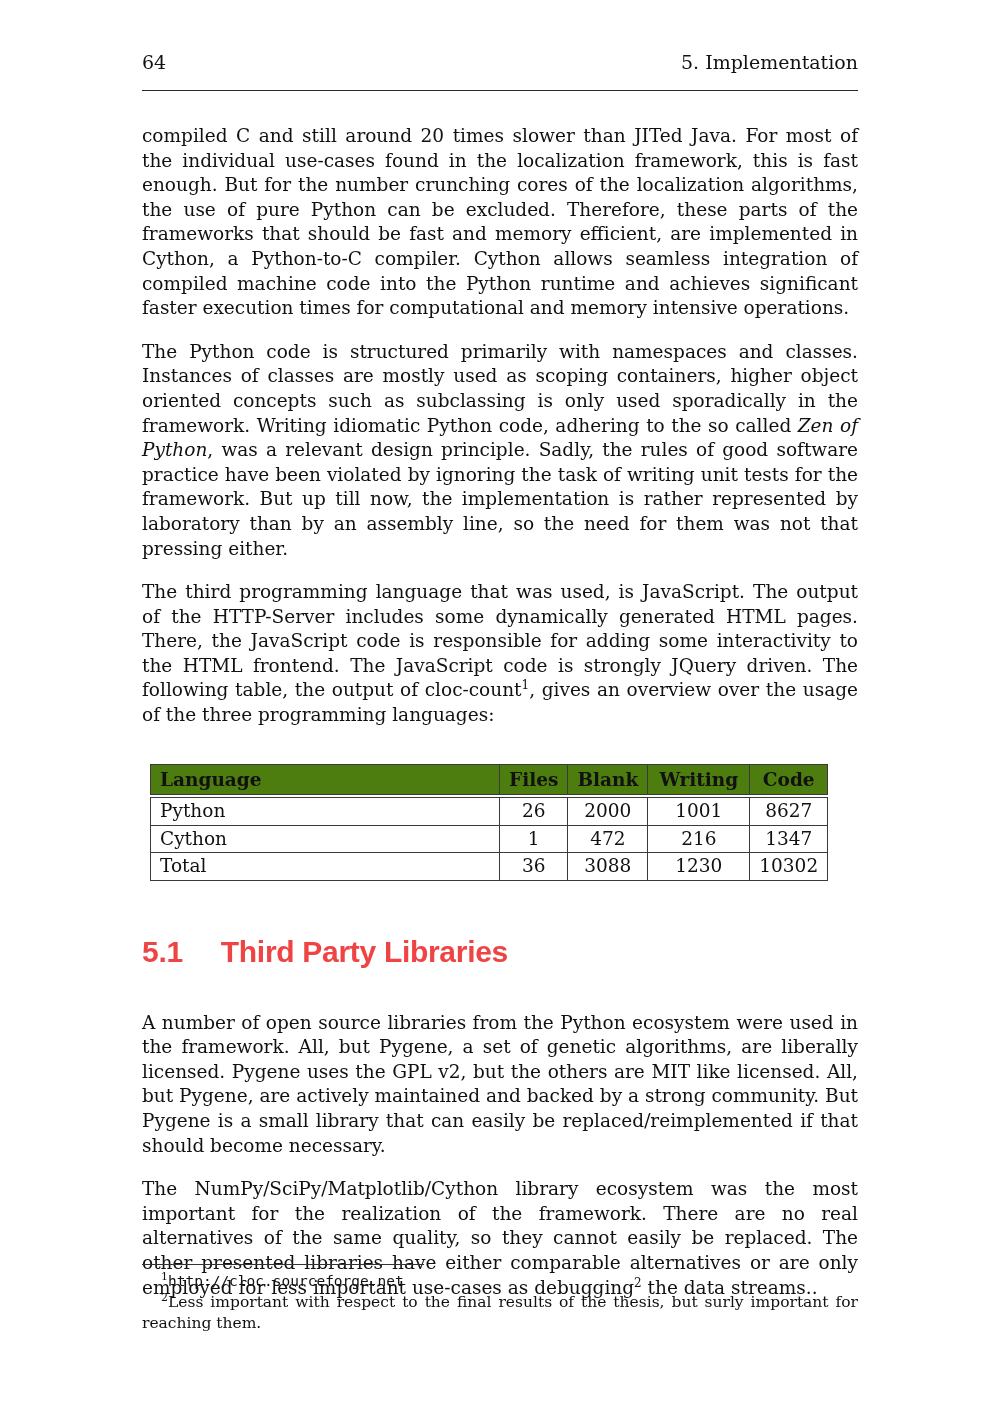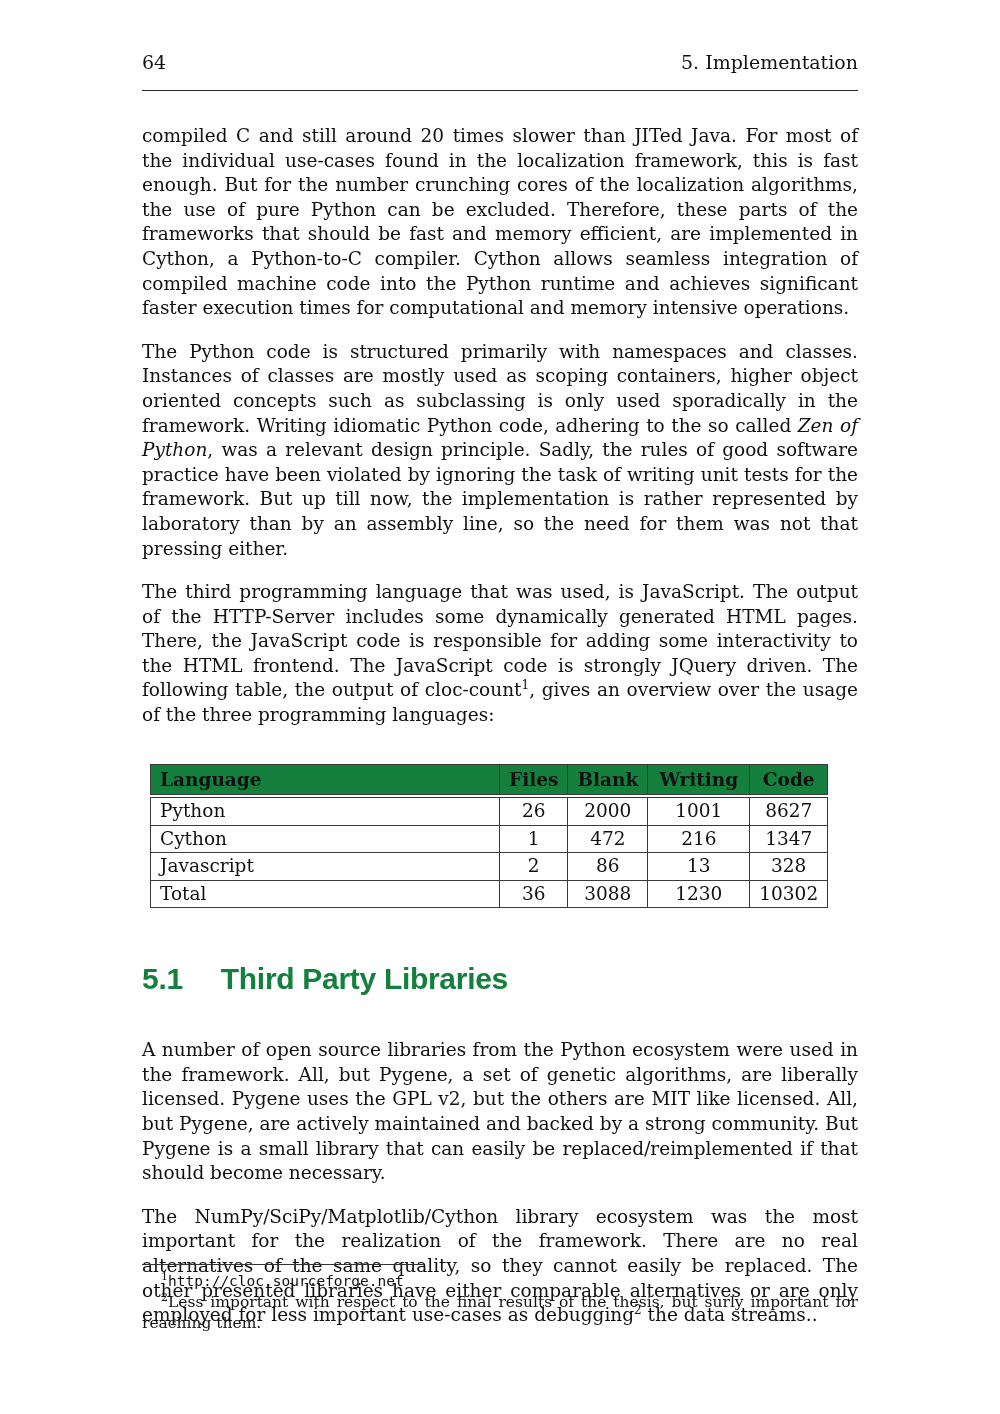--- a/index.html
+++ b/index.html
@@ -51,41 +51,41 @@
     table-layout: fixed;
   }
   table.cloc th, table.cloc td {
     border: 1.4px solid #3a3a3a;
     padding: 2px 9px 3px 9px;
     line-height: 21.5px;
     overflow: hidden;
     white-space: nowrap;
   }
   table.cloc th {
-    background: #15803d;
+    background: #4d7c0f;
     font-weight: bold;
     border-bottom: 4px double #3a3a3a;
     padding-top: 4px;
     padding-bottom: 4px;
   }
   .col-lang  { width: 349px; }
   .col-files { width: 50px; }
   .col-blank { width: 56px; }
   .col-comm  { width: 102px; }
   .col-code  { width: 50px; }
   th.lang, td.lang { text-align: left; }
   th.num,  td.num  { text-align: center; }
   
   h2.section {
     margin: 54px 0 0 0;
     font-family: "Liberation Sans", sans-serif;
     font-weight: bold;
     font-size: 30px;
     letter-spacing: -0.3px;
-    color: #15803d;
+    color: #ef4444;
   }
   h2.section .sec-num { margin-right: 38px; }
   p.after-heading { margin-top: 42px; }
   
   .footnotes {
     position: absolute;
     left: 142px;
     top: 1264px;
     width: 716px;
   }
@@ -149,27 +149,20 @@
             <td class="num">8627</td>
           </tr>
           <tr>
             <td class="lang">Cython</td>
             <td class="num">1</td>
             <td class="num">472</td>
             <td class="num">216</td>
             <td class="num">1347</td>
           </tr>
           <tr>
-            <td class="lang">Javascript</td>
-            <td class="num">2</td>
-            <td class="num">86</td>
-            <td class="num">13</td>
-            <td class="num">328</td>
-          </tr>
-          <tr>
             <td class="lang">Total</td>
             <td class="num">36</td>
             <td class="num">3088</td>
             <td class="num">1230</td>
             <td class="num">10302</td>
           </tr>
         </tbody>
       </table>
 
       <h2 class="section"><span class="sec-num">5.1</span><span>Third Party Libraries</span></h2>

